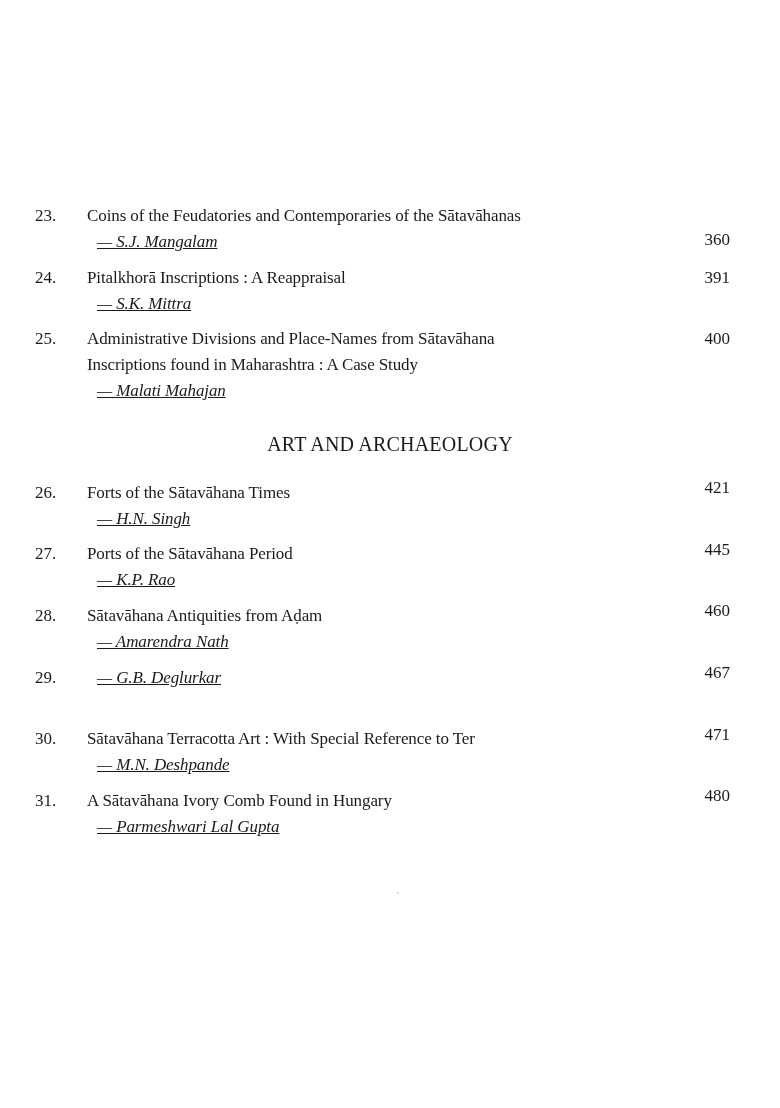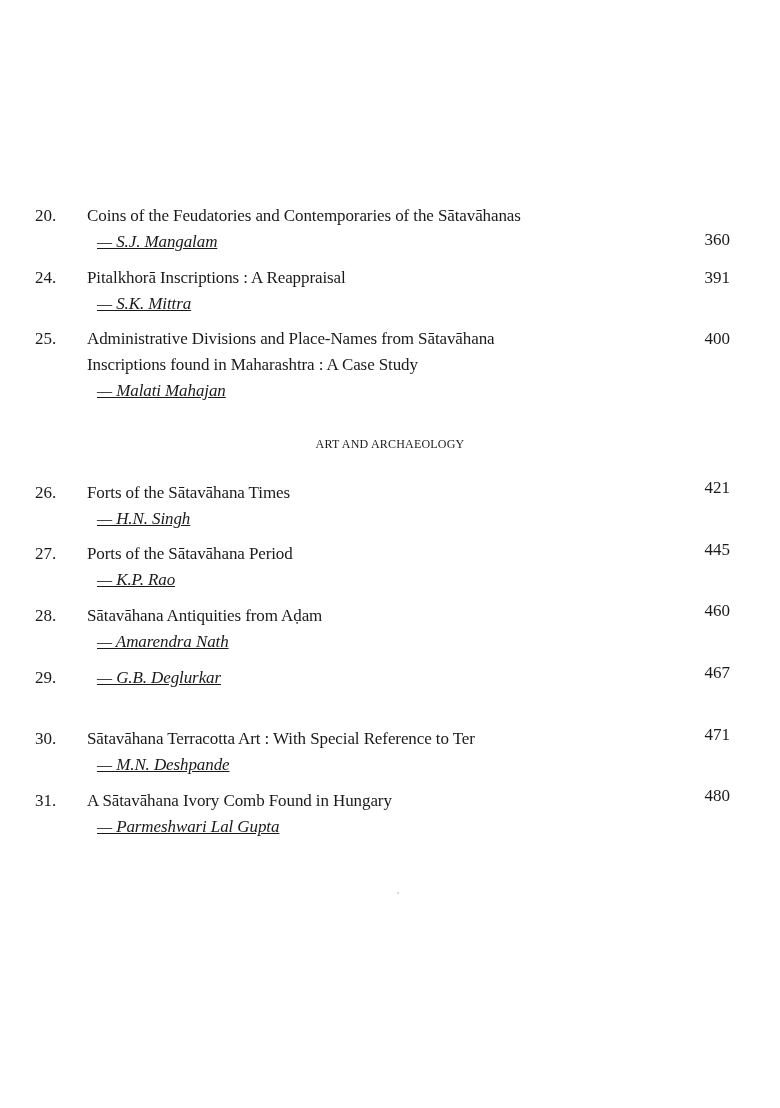--- a/index.html
+++ b/index.html
@@ -61,40 +61,40 @@
       font-size: 17px;
       line-height: 26px;
       text-align: right;
     }
     .section-heading {
       position: absolute;
       left: 0;
       width: 780px;
       text-align: center;
       top: 430px;
-      font-size: 12px;
+      font-size: 20px;
       line-height: 28px;
       letter-spacing: 0.2px;
     }
     .speck {
       position: absolute;
       left: 397px;
       top: 892px;
       width: 2px;
       height: 2px;
       background: #d8d8d8;
     }
   </style>
 </head>
 <body>
 
 <div class="page">
 
   <div class="entry" style="top:203px;">
-    <span class="num">20.</span>
+    <span class="num">23.</span>
     <div class="title">
       <span class="line">Coins of the Feudatories and Contemporaries of the Sātavāhanas</span>
       <span class="author">— S.J. Mangalam</span>
     </div>
     <span class="page-num" style="top:0;margin-top:24px;">360</span>
   </div>
 
   <div class="entry" style="top:265px;">
     <span class="num">24.</span>
     <div class="title">

